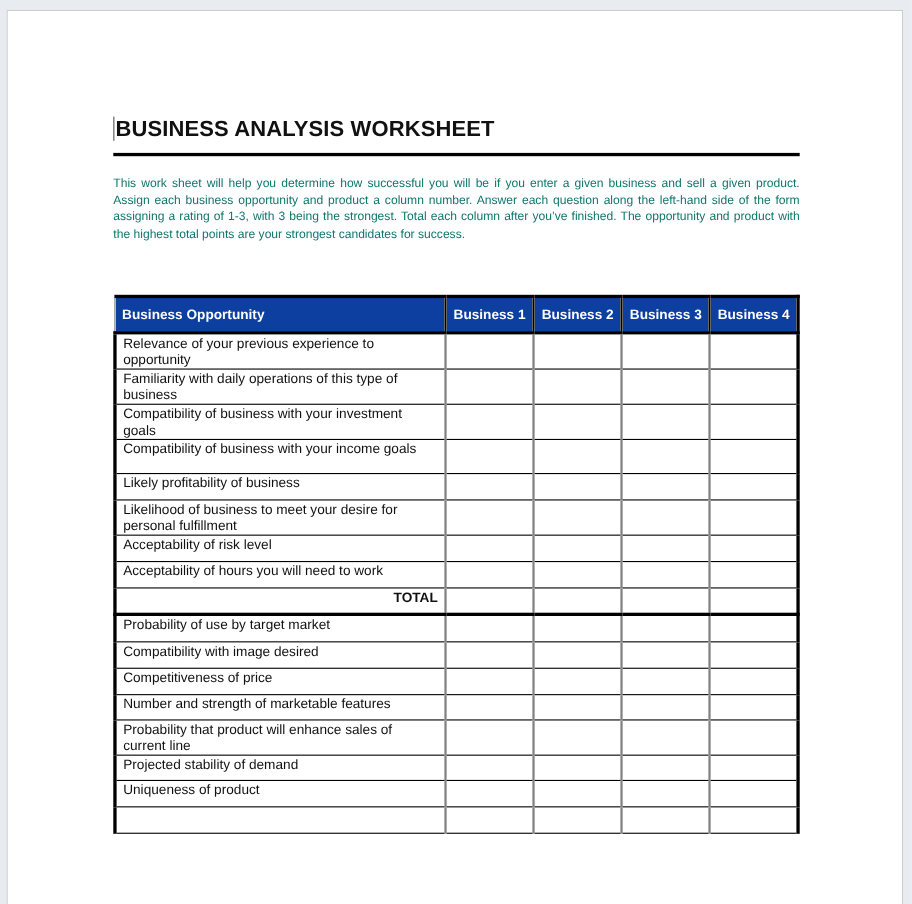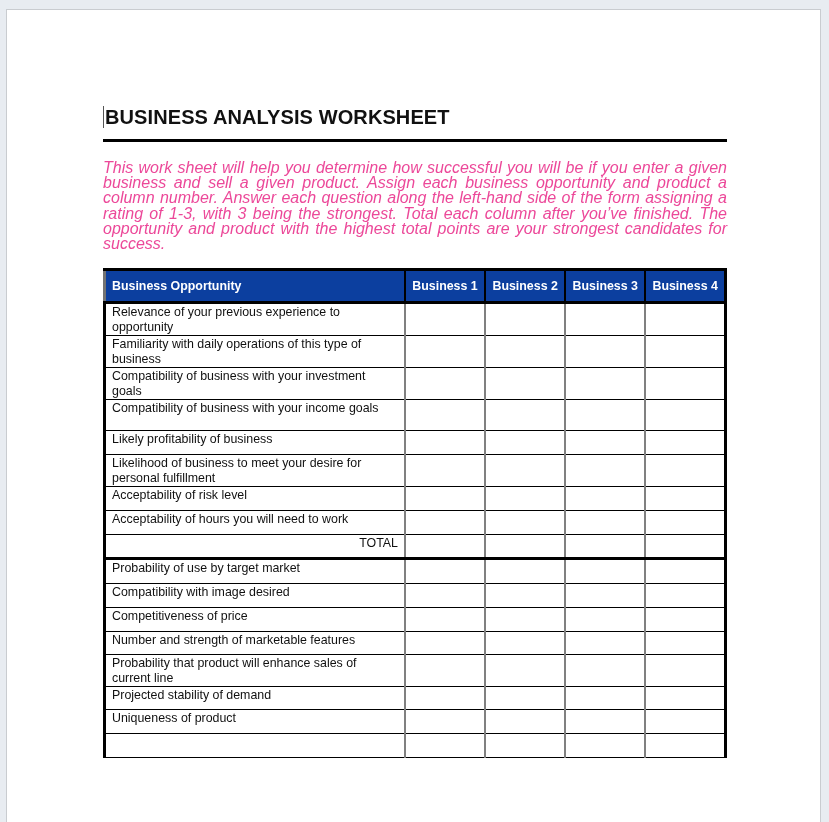--- a/index.html
+++ b/index.html
@@ -22,23 +22,22 @@
   }
   .title .caret {
     display:inline-block; width:1px; height:22px; background:#555;
     vertical-align:-4px; margin-right:1px;
   }
   .rule {
     position:absolute; left:96px; top:129px; width:624px; height:3px; background:#000;
   }
   .intro {
     position:absolute; left:96px; top:150px; width:624px;
-    font-size:16px; line-height:15.2px; color:#ec4899;
+    font-size:11px; line-height:15.2px; color:#0f766e;
     text-align:justify;
-    font-style:italic;
   }
   table.ws {
     position:absolute; left:96px; top:258px;
     border-collapse:collapse; table-layout:fixed;
     width:624px;
     font-size:12.4px; color:#111;
   }
   table.ws col.c0 { width:300px; }
   table.ws col.cn { width:80px; }
   table.ws td, table.ws th {
@@ -48,28 +47,28 @@
     overflow:hidden;
   }
   table.ws td.lbl { border-left:3px solid #000; padding-left:6px; padding-top:1px; }
   table.ws td.last, table.ws th.last { border-right:3px solid #000; }
   table.ws tr.hdr th {
     background:#0c3f9f; color:#fff; font-weight:bold; text-align:center;
     border-top:3px solid #000; border-bottom:3px solid #000;
     border-left:2px solid #000; border-right:2px solid #000;
     vertical-align:middle; line-height:15px;
   }
-  table.ws tr.hdr th.hlbl { text-align:left; padding-left:6px; border-left:3px solid #737373; }
+  table.ws tr.hdr th.hlbl { text-align:left; padding-left:6px; border-left:1px solid #737373; }
   table.ws tr.hdr th.last { border-right:3px solid #000; }
   tr.h2 td { height:29px; }
   tr.h1 td { height:21px; }
   tr.h1b td { height:22px; }
   tr.hdr1 th { height:30px; }
   tr.hdr2 th { height:24px; }
-  td.total { text-align:right; font-weight:normal; padding-right:8px; }
+  td.total { text-align:right; font-weight:bold; padding-right:8px; }
   tr.total-row td { border-bottom:3px solid #000; height:21px; }
 </style>
 </head>
 <body>
 
 <div class="page">
   <div class="title"><span class="caret"></span><span>BUSINESS ANALYSIS WORKSHEET</span></div>
   <div class="rule"></div>
   <div class="intro">This work sheet will help you determine how successful you will be if you enter a given business and sell a given product. Assign each business opportunity and product a column number. Answer each question along the left-hand side of the form assigning a rating of 1-3, with 3 being the strongest. Total each column after you’ve finished. The opportunity and product with the highest total points are your strongest candidates for success.</div>
 

